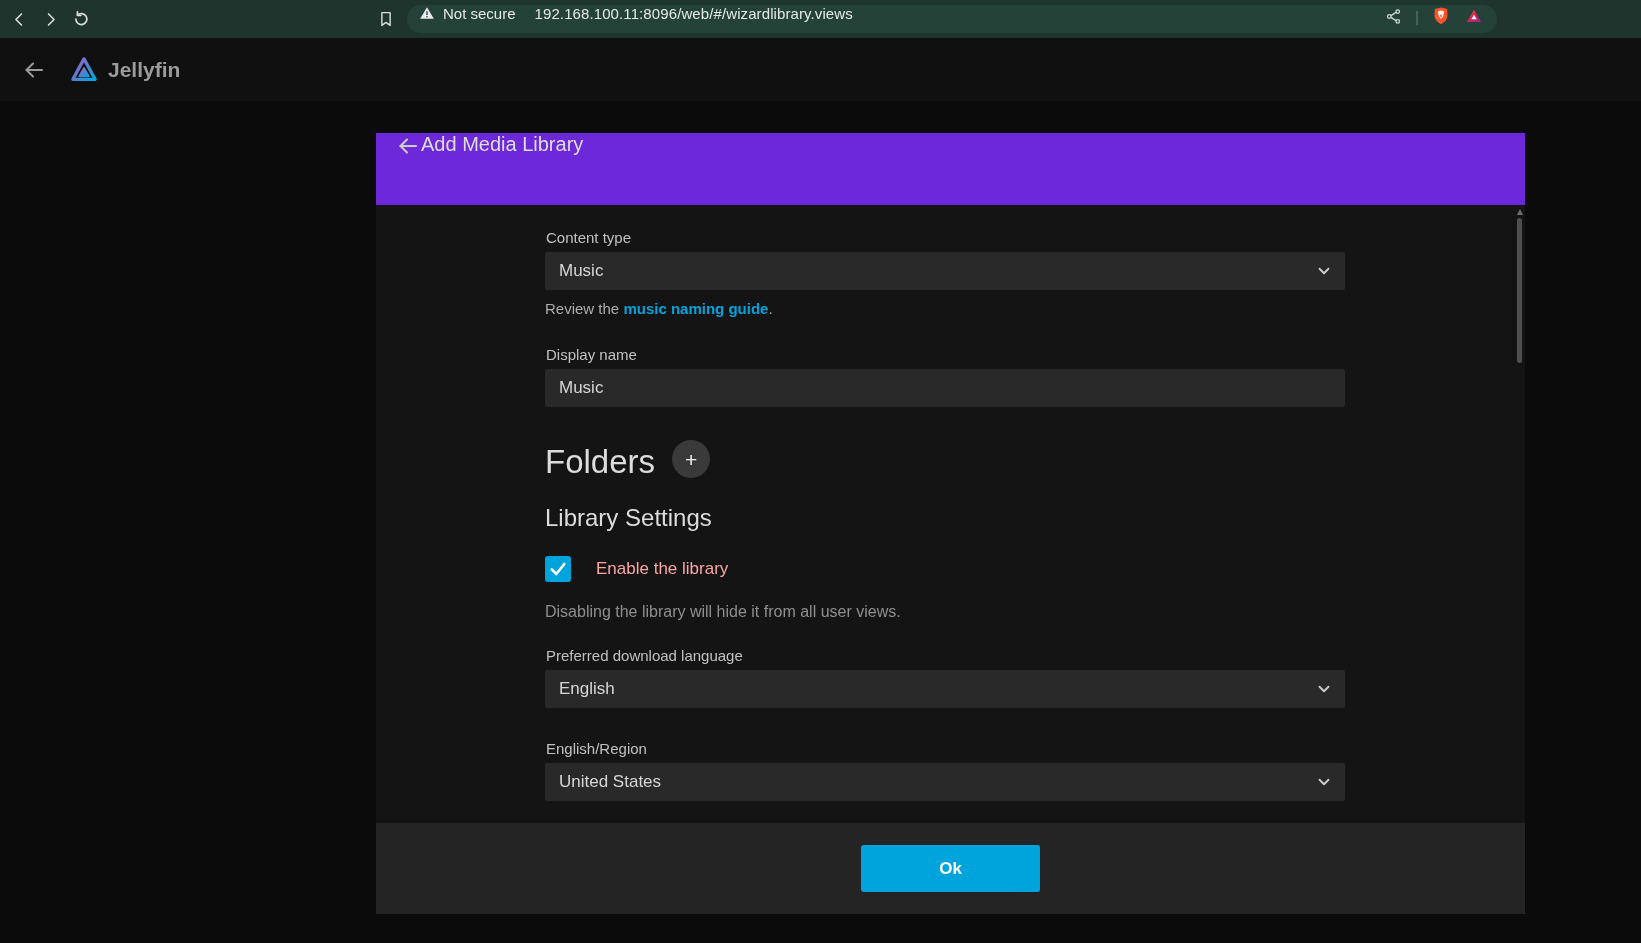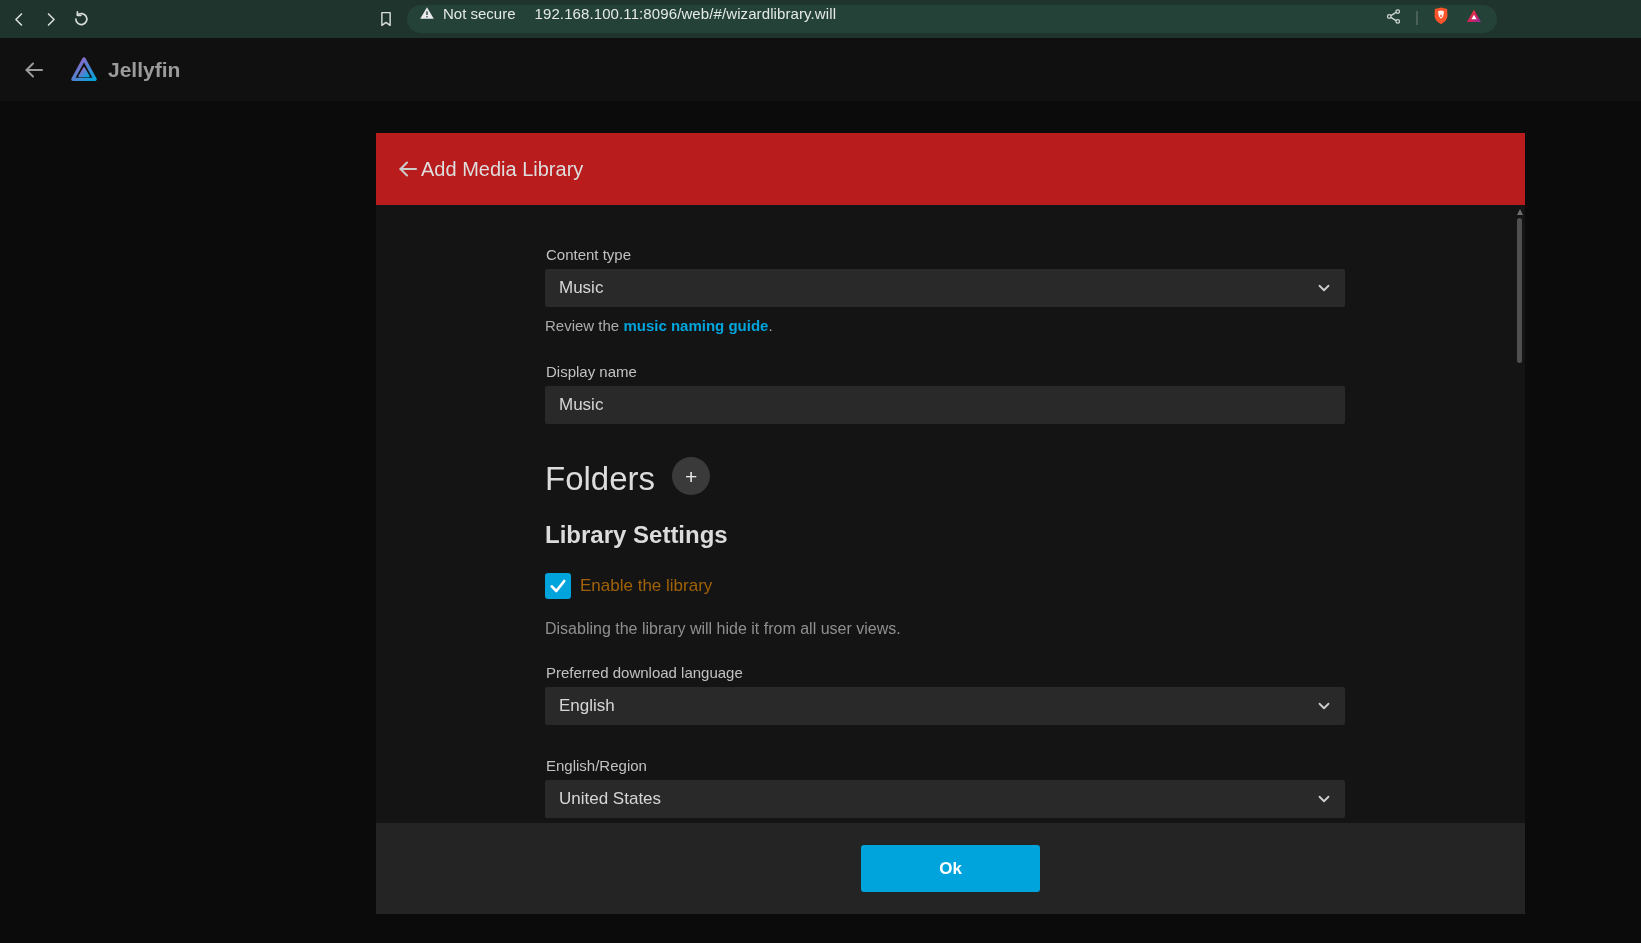--- a/index.html
+++ b/index.html
@@ -34,26 +34,26 @@
   .app-back{margin-left:21px;width:26px;height:26px;display:flex;align-items:center;justify-content:center;cursor:pointer;}
   .brand-logo{margin-left:22px;display:flex;align-items:center;}
   .brand-name{margin-left:9px;font-size:21px;font-weight:600;color:#9b9b9b;}
   
   .page{position:absolute;top:101px;left:0;right:0;bottom:0;background:#0b0b0b;}
   .dialog{
     position:absolute;left:376px;top:32px;width:1149px;height:781px;
     background:#141414;display:flex;flex-direction:column;
   }
   .dialog-header{
-    height:72px;flex:0 0 72px;background:#b91c1c;display:flex;align-items:center;padding-left:19px;
+    height:72px;flex:0 0 72px;background:#6d28d9;display:flex;align-items:flex-start;padding-left:19px;
   }
   .dialog-back{width:26px;height:26px;display:flex;align-items:center;justify-content:center;cursor:pointer;}
   .dialog-title{margin-left:18px;font-size:20px;color:#dedede;}
   .dialog-body{flex:1 1 auto;position:relative;overflow:hidden;}
-  .form-col{width:800px;margin-left:169px;padding-top:41px;}
+  .form-col{width:800px;margin-left:169px;padding-top:24px;}
   .dialog-footer{
     height:91px;flex:0 0 91px;background:#242424;
     display:flex;align-items:center;justify-content:center;
   }
   
   .field-label{display:block;font-size:15px;line-height:17px;color:#c1c1c1;margin:0 0 6px 1px;}
   .selectbox{
     height:38px;background:#292929;border-radius:2px;position:relative;
     display:flex;align-items:center;padding:0 14px;color:#d6d6d6;font-size:17px;cursor:pointer;
   }
@@ -66,27 +66,27 @@
   .helper{margin-top:10px;font-size:15px;line-height:17px;color:#adadad;}
   .helper .guide-link{color:#00a4dc;font-weight:700;text-decoration:none;cursor:pointer;}
   .grp-display{margin-top:29px;}
   .folders-row{margin-top:33px;display:flex;align-items:flex-start;}
   .folders-title{font-size:33px;line-height:44px;font-weight:400;color:#dcdcdc;}
   .add-btn{
     width:38px;height:38px;margin-left:17px;border-radius:50%;background:#3a3a3a;border:none;
     color:#eaeaea;font-size:21px;line-height:1;display:flex;align-items:center;justify-content:center;
     cursor:pointer;font-family:inherit;
   }
-  .section-title{font-size:24px;line-height:28px;font-weight:700;color:#dcdcdc;}
+  .section-title{font-size:24px;line-height:28px;font-weight:400;color:#dcdcdc;}
   .check-row{margin-top:24px;display:flex;align-items:center;}
   .checkbox{
     width:26px;height:26px;border-radius:3px;background:#00a4dc;
     display:flex;align-items:center;justify-content:center;cursor:pointer;flex:0 0 26px;
   }
-  .check-label{margin-left:9px;font-size:17px;color:#a16207;}
+  .check-label{margin-left:25px;font-size:17px;color:#fca5a5;}
   .field-help{margin-top:20px;font-size:16px;line-height:19px;color:#8f8f8f;}
   .grp-language{margin-top:26px;}
   .grp-country{margin-top:32px;}
   .ok-btn{
     width:179px;height:47px;border:none;border-radius:3px;background:#00a4dc;
     color:#ffffff;font-size:17px;font-weight:700;cursor:pointer;font-family:inherit;
   }
   
   .scrollbar{position:absolute;top:0;right:0;width:10px;height:100%;}
   .scroll-up{
@@ -125,21 +125,21 @@
       </svg>
   </div>
 
   <div class="url-pill">
     <svg width="16" height="16" viewBox="0 0 24 24">
         <path d="M12 3.2 22.2 20.5H1.8z" fill="#e8eaed"></path>
         <rect x="11.05" y="9.4" width="1.9" height="5.6" fill="#1e342d"></rect>
         <rect x="11.05" y="16.6" width="1.9" height="2" fill="#1e342d"></rect>
       </svg>
     <span class="sec-label">Not secure</span>
-    <span class="url-text">192.168.100.11:8096/web/#/wizardlibrary.will</span>
+    <span class="url-text">192.168.100.11:8096/web/#/wizardlibrary.views</span>
     <div class="pill-right">
       <div class="nav-btn">
         <svg width="17" height="17" viewBox="0 0 24 24" fill="none" stroke="#cfd6d2" stroke-width="1.8">
             <circle cx="18" cy="5" r="2.5"></circle>
             <circle cx="6" cy="12" r="2.5"></circle>
             <circle cx="18" cy="19" r="2.5"></circle>
             <line x1="8.3" y1="10.8" x2="15.7" y2="6.2"></line>
             <line x1="8.3" y1="13.2" x2="15.7" y2="17.8"></line>
           </svg>
       </div>

